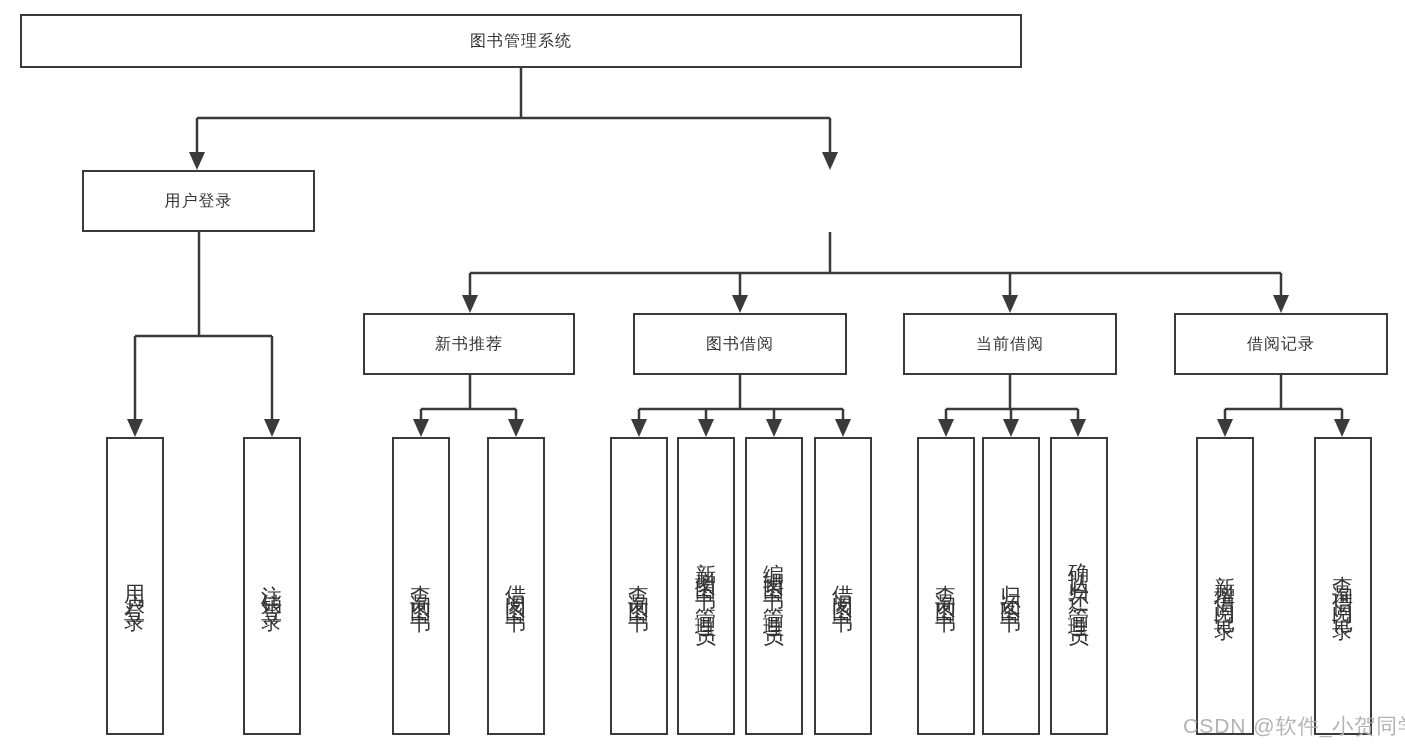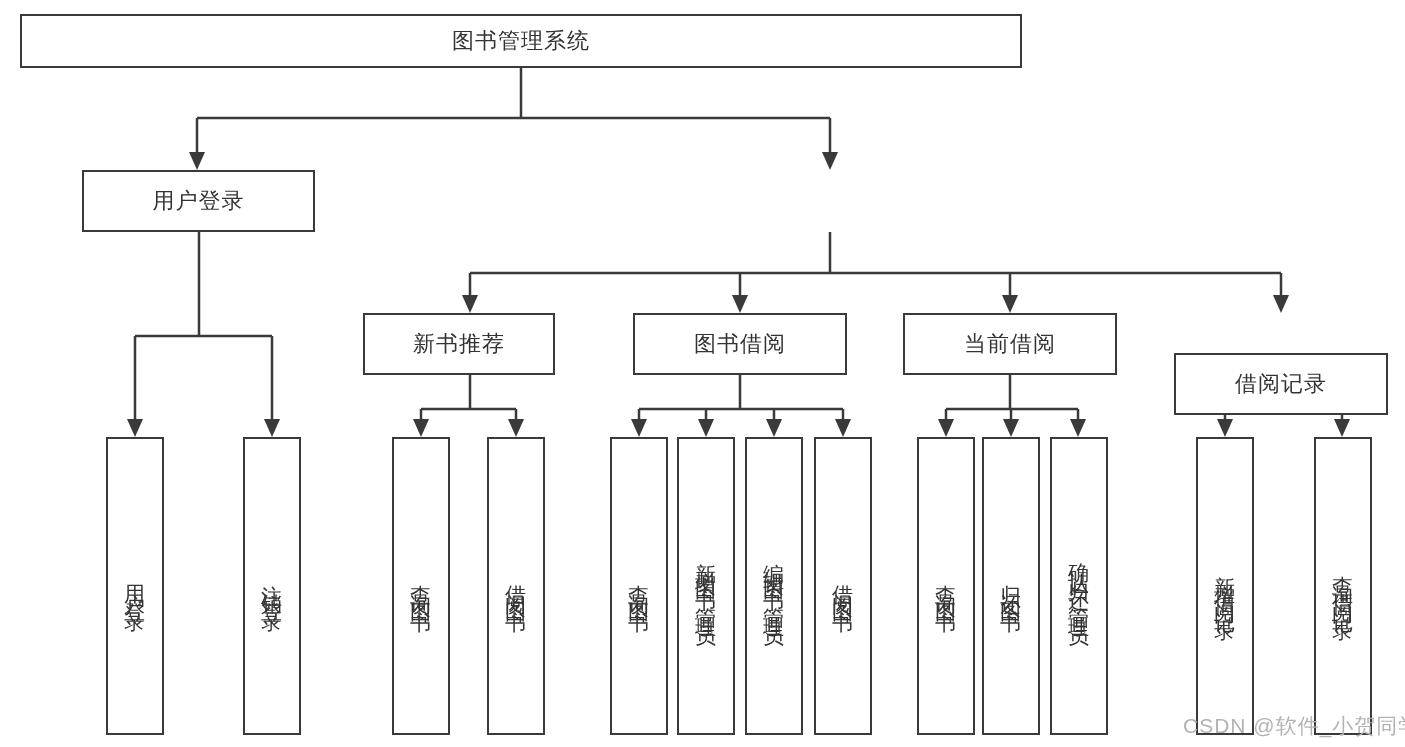--- a/index.html
+++ b/index.html
@@ -26,44 +26,44 @@
     background: #ffffff;
     border: 2.5px solid #3a3a3a;
     box-sizing: border-box;
     display: flex;
     align-items: center;
     justify-content: center;
     color: #333333;
     z-index: 1;
   }
   .hbox {
-    font-size: 22px;
+    font-size: 16px;
     letter-spacing: 1px;
     white-space: nowrap;
   }
   .vbox {
     writing-mode: vertical-rl;
     text-orientation: mixed;
     font-size: 21px;
     letter-spacing: 9px;
     line-height: 1;
     top: 437px;
     width: 58px;
     height: 298px;
   }
   
   .n-root   { left: 20px;   top: 14px;  width: 1002px; height: 54px; }
   
   .n-ul     { left: 82px;   top: 170px; width: 233px;  height: 62px; }
   .n-bm     { left: 714px;  top: 170px; width: 233px;  height: 62px; }
   
-  .n-nbr    { left: 363px;  top: 313px; width: 192px;  height: 62px; }
+  .n-nbr    { left: 363px;  top: 313px; width: 212px;  height: 62px; }
   .n-bb     { left: 633px;  top: 313px; width: 214px;  height: 62px; }
   .n-cb     { left: 903px;  top: 313px; width: 214px;  height: 62px; }
-  .n-brr    { left: 1174px; top: 313px; width: 214px;  height: 62px; margin-top: 40px; }
+  .n-brr    { left: 1174px; top: 313px; width: 214px;  height: 62px; }
   
   .l-ul1    { left: 106px;  }
   .l-ul2    { left: 243px;  }
   .l-nbr1   { left: 392px;  }
   .l-nbr2   { left: 487px;  }
   .l-bb1    { left: 610px;  }
   .l-bb2    { left: 677px;  }
   .l-bb3    { left: 745px;  }
   .l-bb4    { left: 814px;  }
   .l-cb1    { left: 917px;  }

